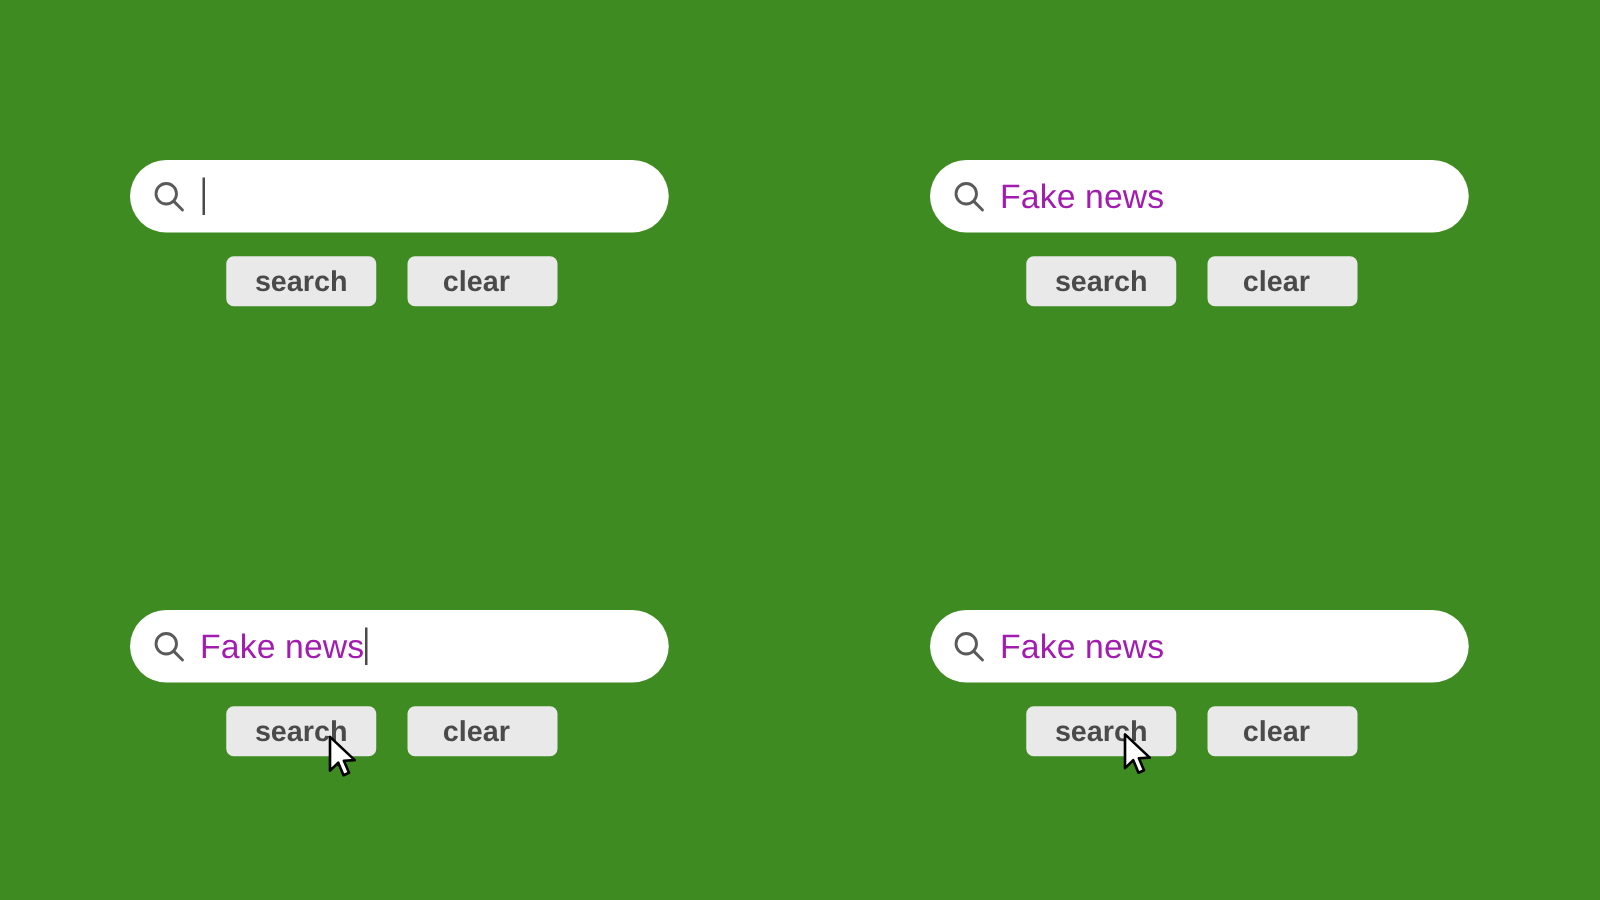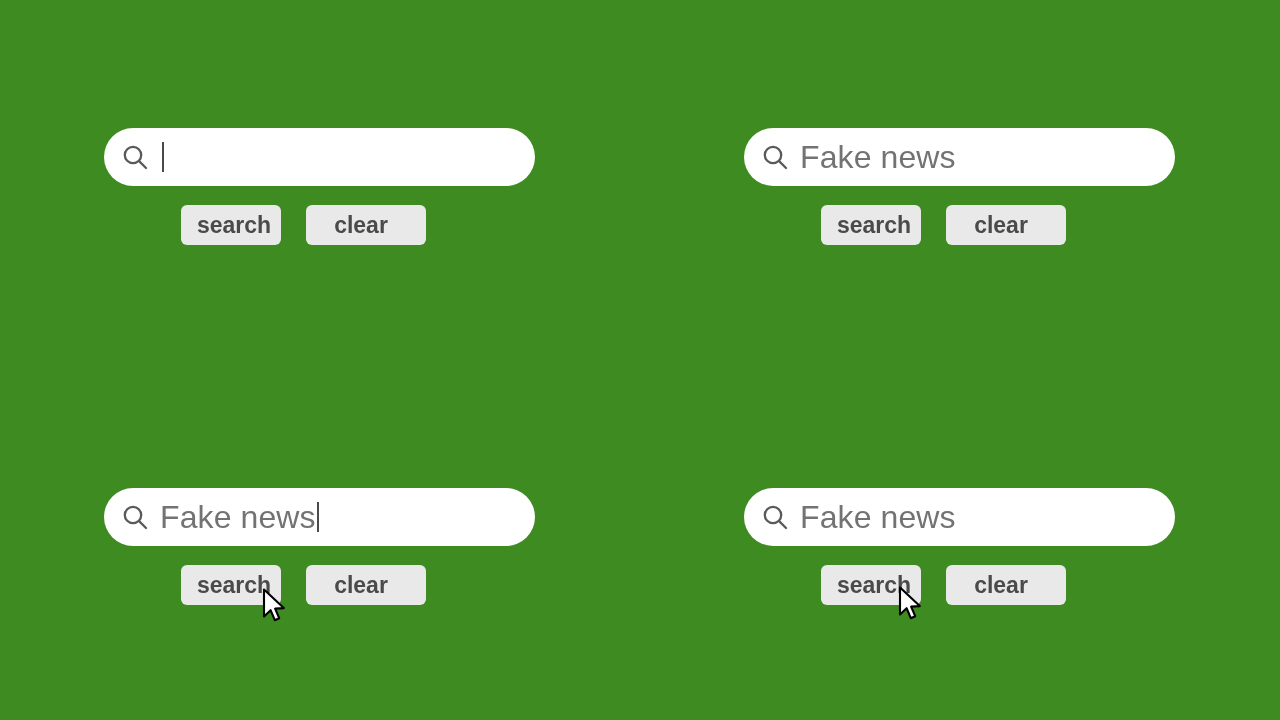--- a/index.html
+++ b/index.html
@@ -50,22 +50,22 @@
 
   .search-text-wrap {
     flex: 1 1 auto;
     display: flex;
     align-items: center;
     height: 100%;
     min-width: 0;
   }
 
   .search-value {
-    font-size: 32px;
-    color: #737373;
+    font-size: 27px;
+    color: #a21caf;
     line-height: 1;
     white-space: nowrap;
     letter-spacing: 0.1px;
   }
 
   .caret {
     display: inline-block;
     width: 2px;
     height: 30px;
     background: #4a4a4a;
@@ -92,21 +92,21 @@
     font-size: 23px;
     font-weight: bold;
     color: #4a4a4a;
     cursor: pointer;
     padding: 0 16px;
     line-height: 40px;
     box-sizing: border-box;
     white-space: nowrap;
     text-align: center;
   }
-  .btn-search { width: 100px; }
+  .btn-search { width: 120px; }
   .btn-clear  { width: 120px; margin-left: 25px; padding-left: 6px; }
 
   
   .cursor {
     position: absolute;
     width: 26px;
     height: 36px;
     pointer-events: none;
   }
 </style>

